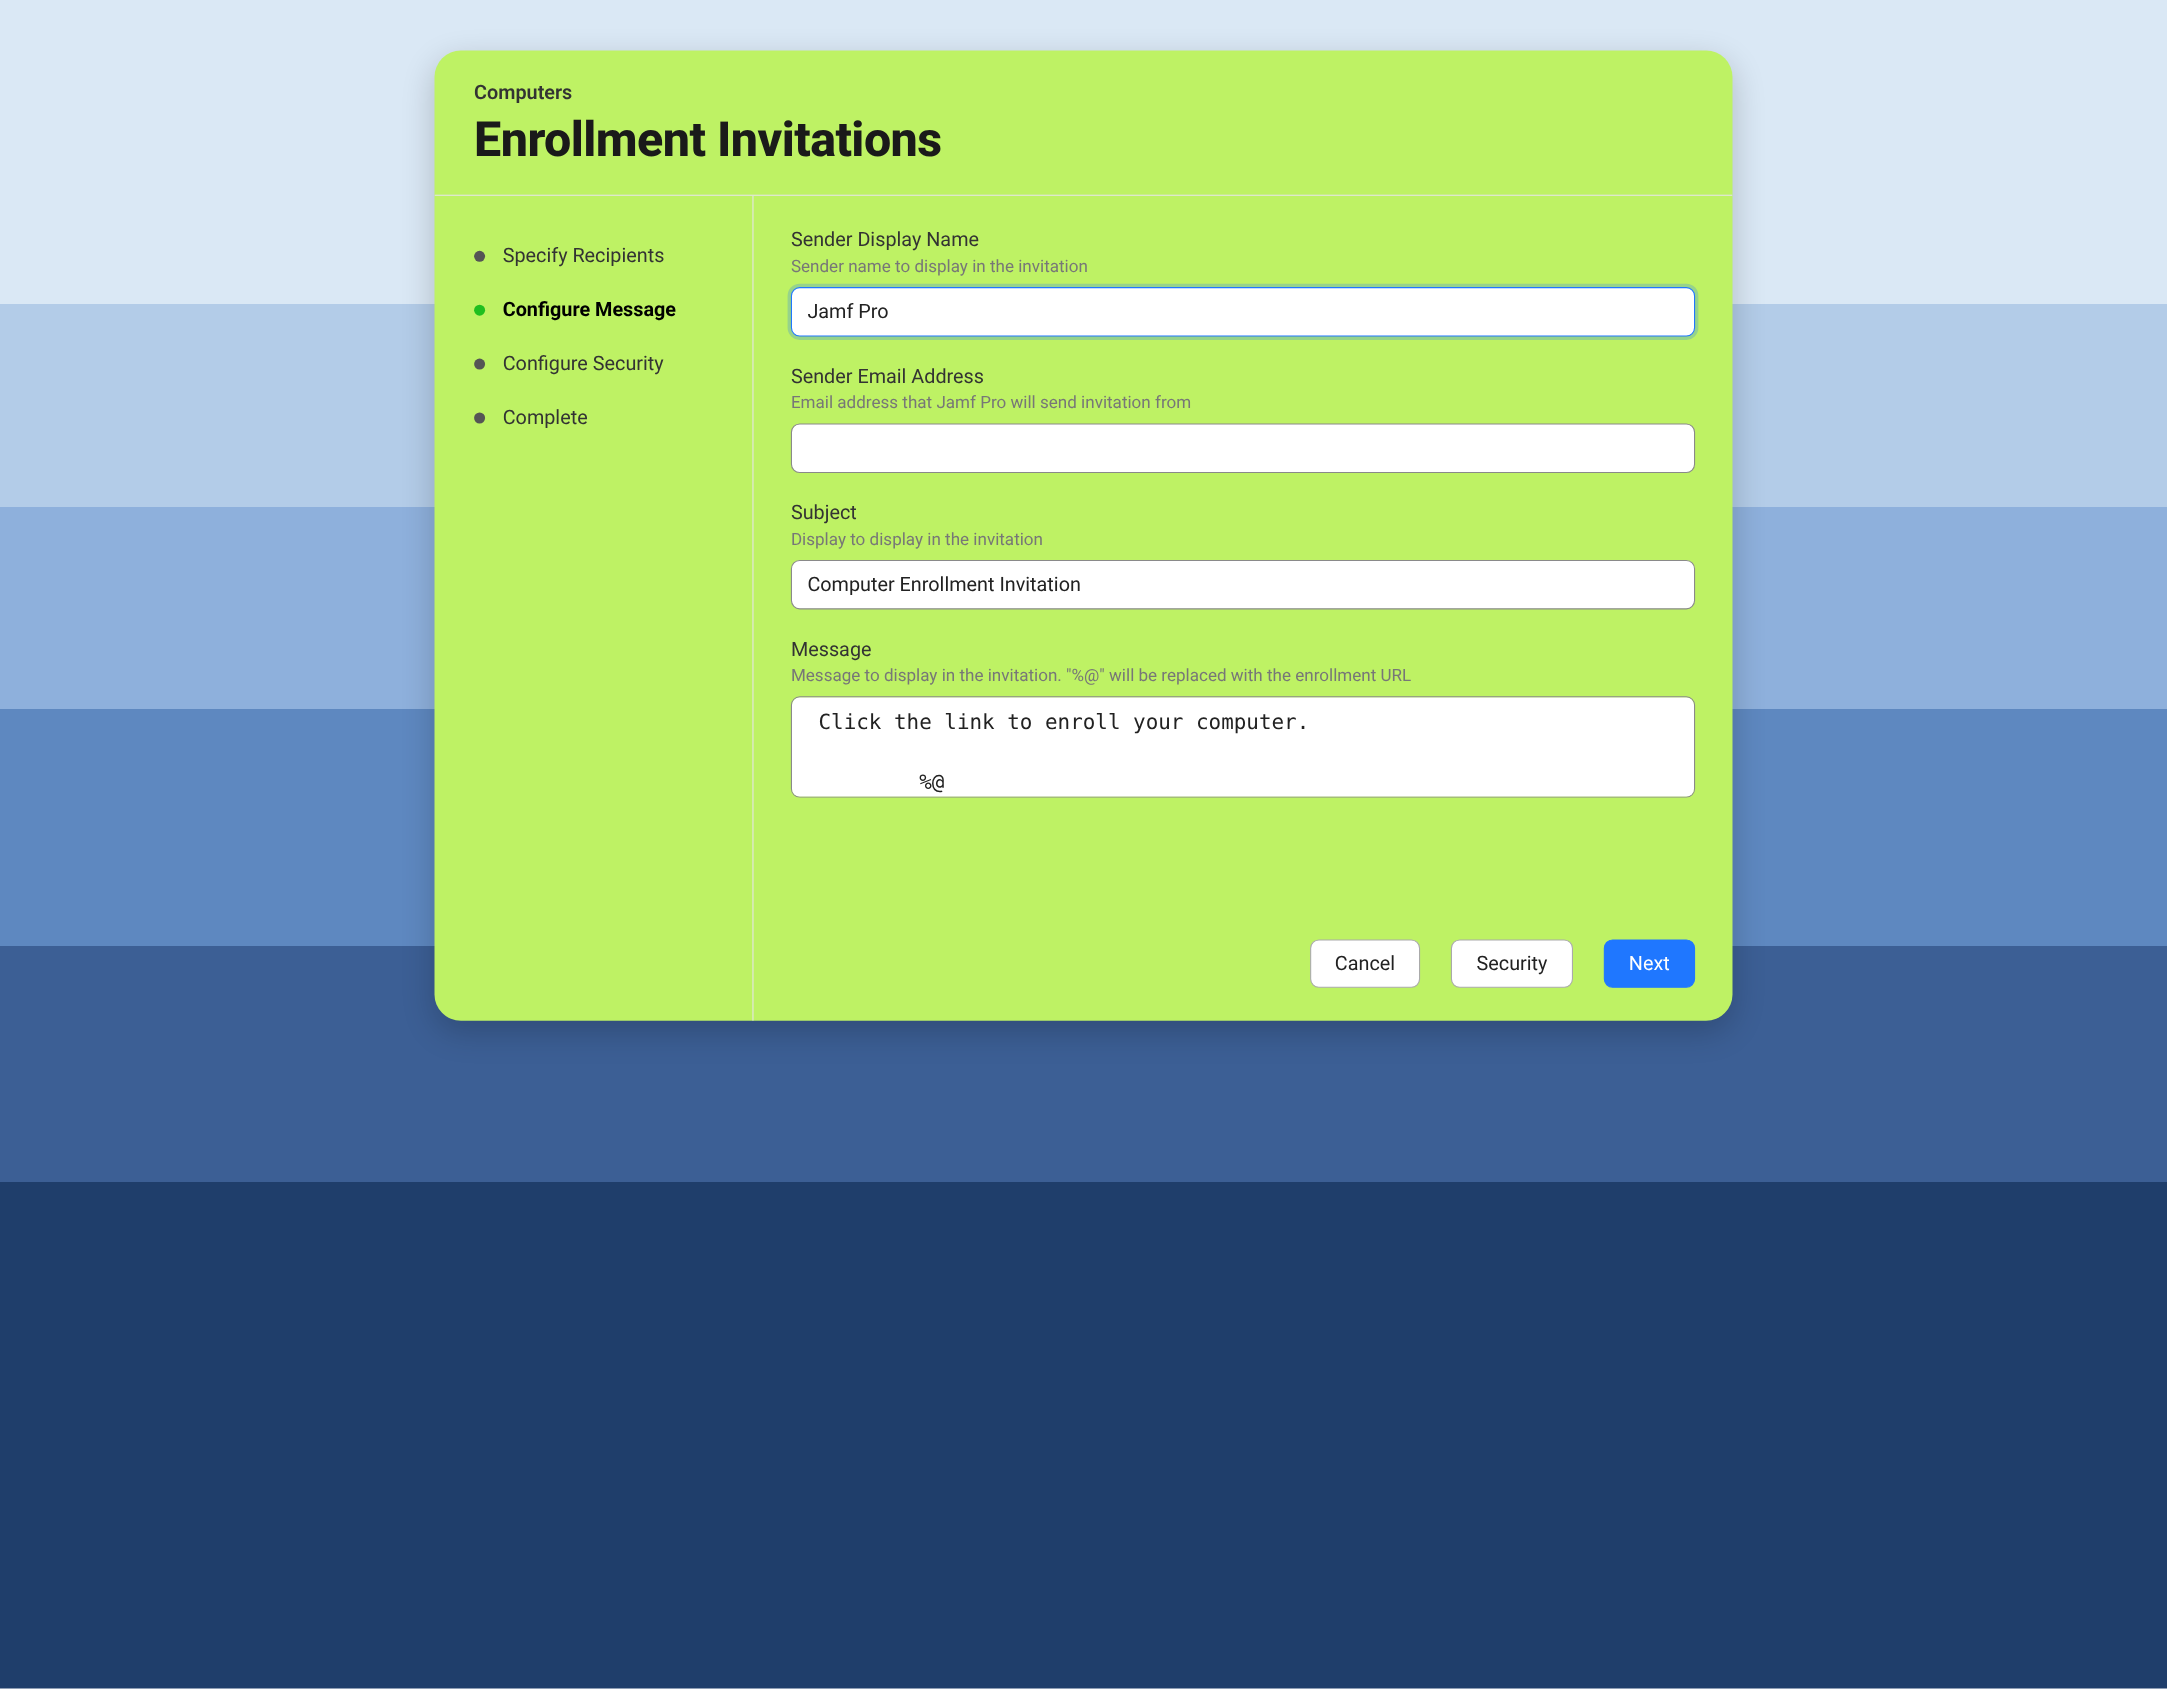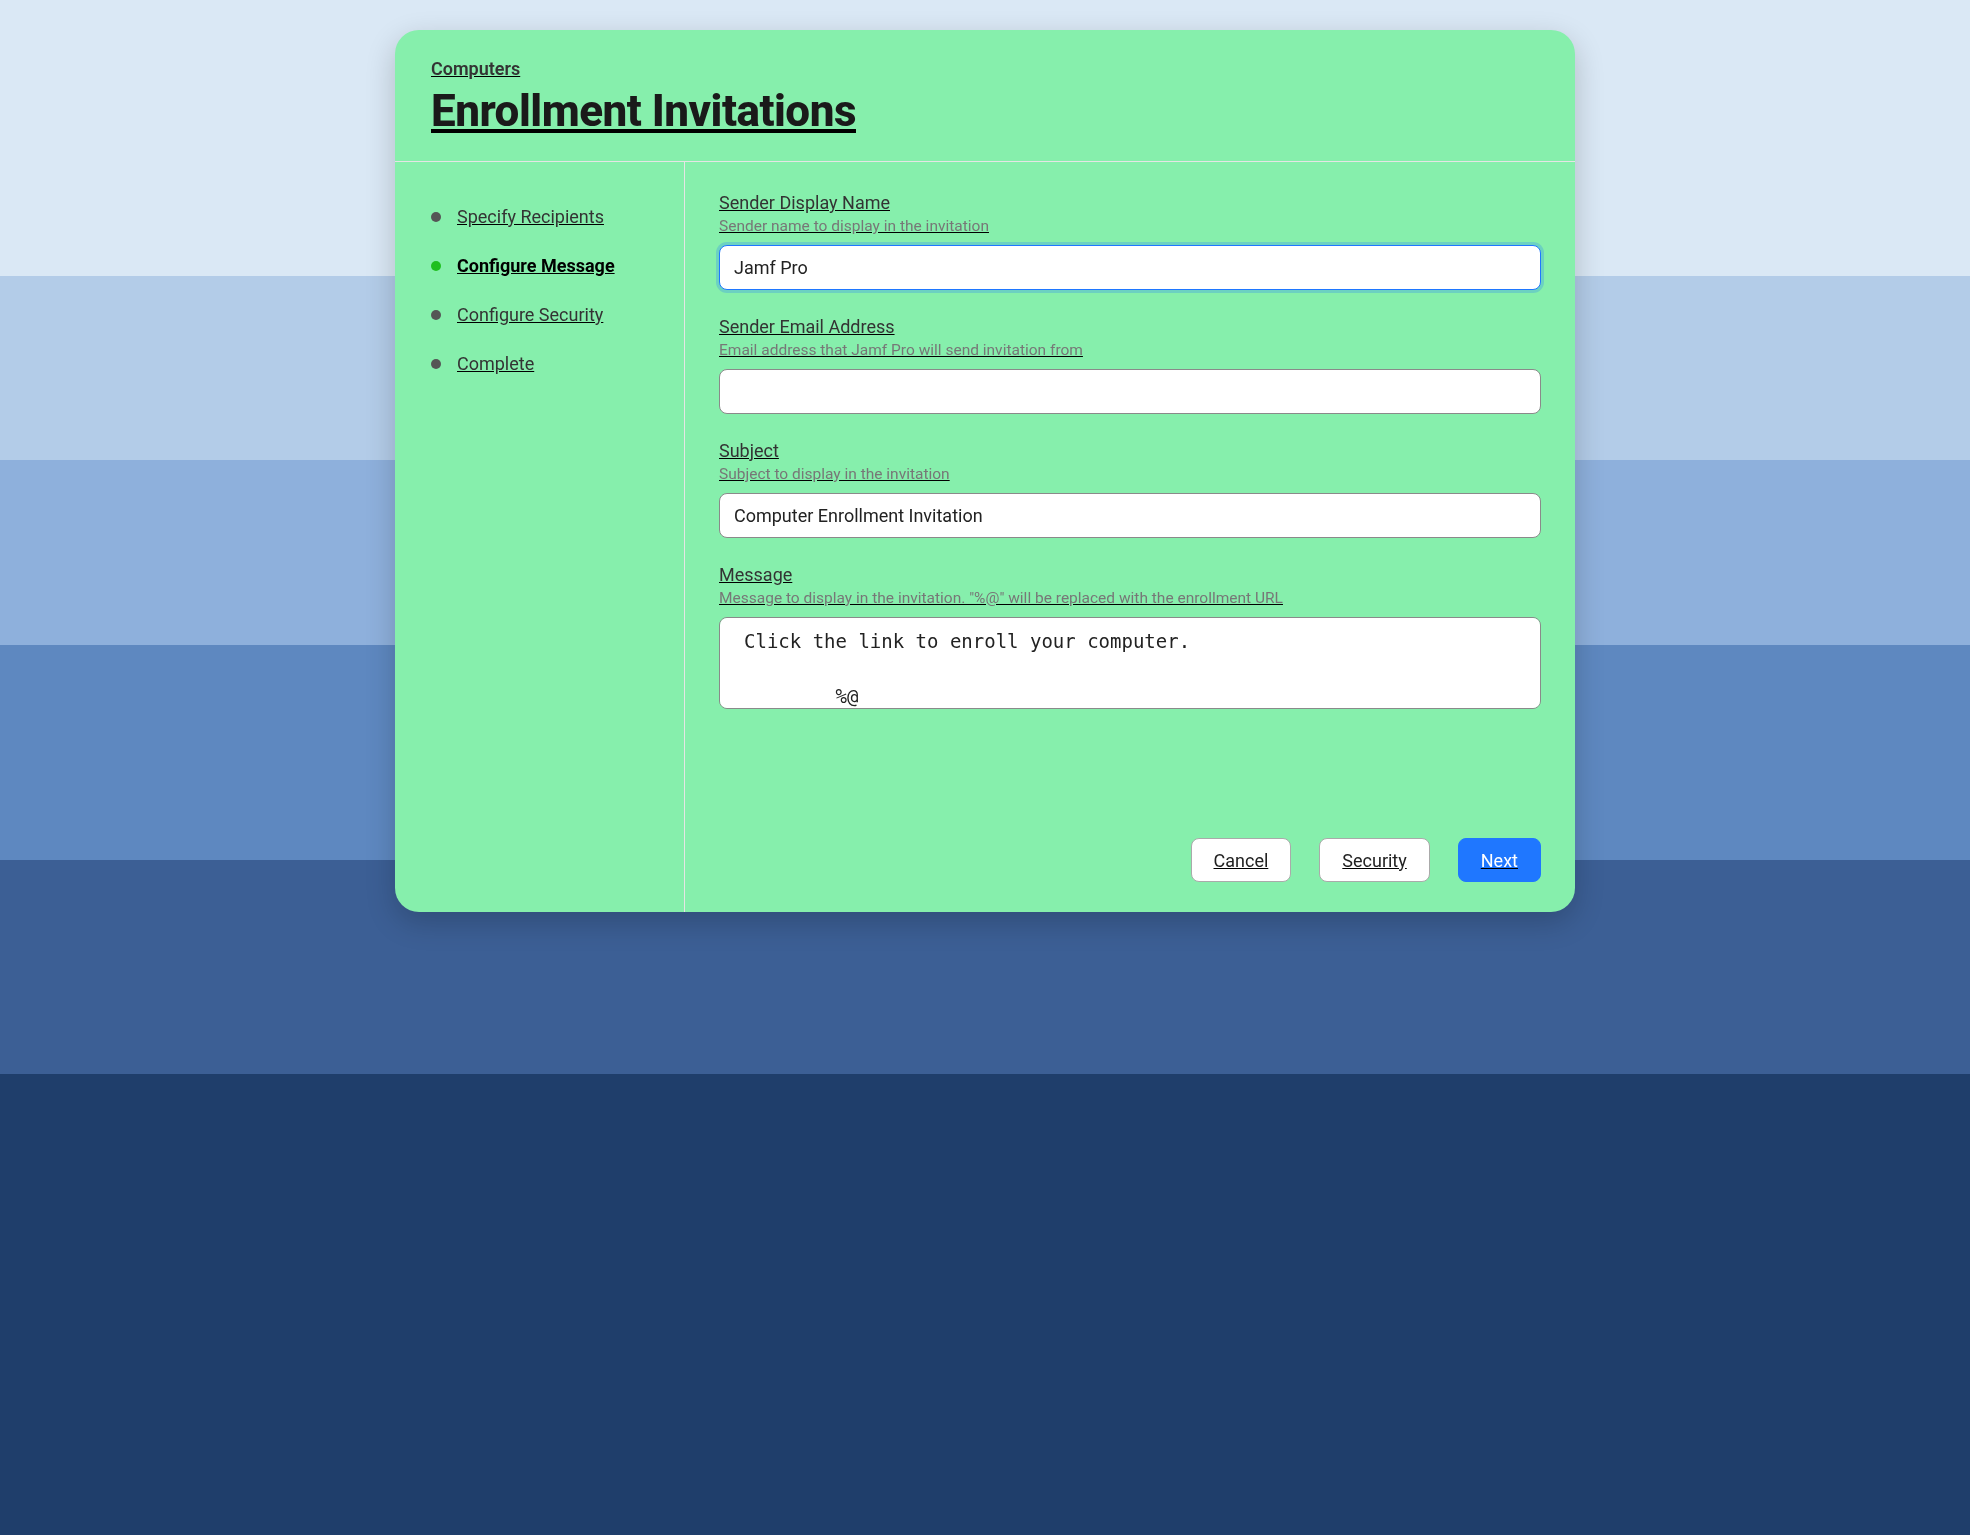--- a/index.html
+++ b/index.html
@@ -19,27 +19,26 @@
         #5e88c0 42%, 
         #5e88c0 56%, 
         #3c5f95 56%, 
         #3c5f95 70%, 
         #1f3e6b 70%, 
         #1f3e6b 100%);
       min-height: 100vh;
       padding: 30px;
     }
     .card {
-      background: #86efac;
+      background: #bef264;
       border-radius: 24px;
       box-shadow: 0 10px 30px rgba(0,0,0,0.2);
       max-width: 1180px;
-      margin: 0 auto;
+      margin: 16px auto;
       overflow: hidden;
-      text-decoration: underline;
     }
     .header {
       padding: 28px 36px 24px 36px;
       border-bottom: 1px solid #e5e5e5;
     }
     .breadcrumb {
       font-size: 18px;
       font-weight: 600;
       color: #333;
       margin-bottom: 6px;
@@ -196,21 +195,21 @@
       </div>
 
       <div class="field">
         <div class="field-label">Sender Email Address</div>
         <div class="field-help">Email address that Jamf Pro will send invitation from</div>
         <input class="text-input" type="text" value="" style="">
       </div>
 
       <div class="field">
         <div class="field-label">Subject</div>
-        <div class="field-help">Subject to display in the invitation</div>
+        <div class="field-help">Display to display in the invitation</div>
         <input class="text-input" type="text" value="Computer Enrollment Invitation" style="">
       </div>
 
       <div class="field">
         <div class="field-label">Message</div>
         <div class="field-help">Message to display in the invitation. "%@" will be replaced with the enrollment URL</div>
         <textarea class="textarea-input" style="">Click the link to enroll your computer.
 
         %@</textarea>
       </div>

